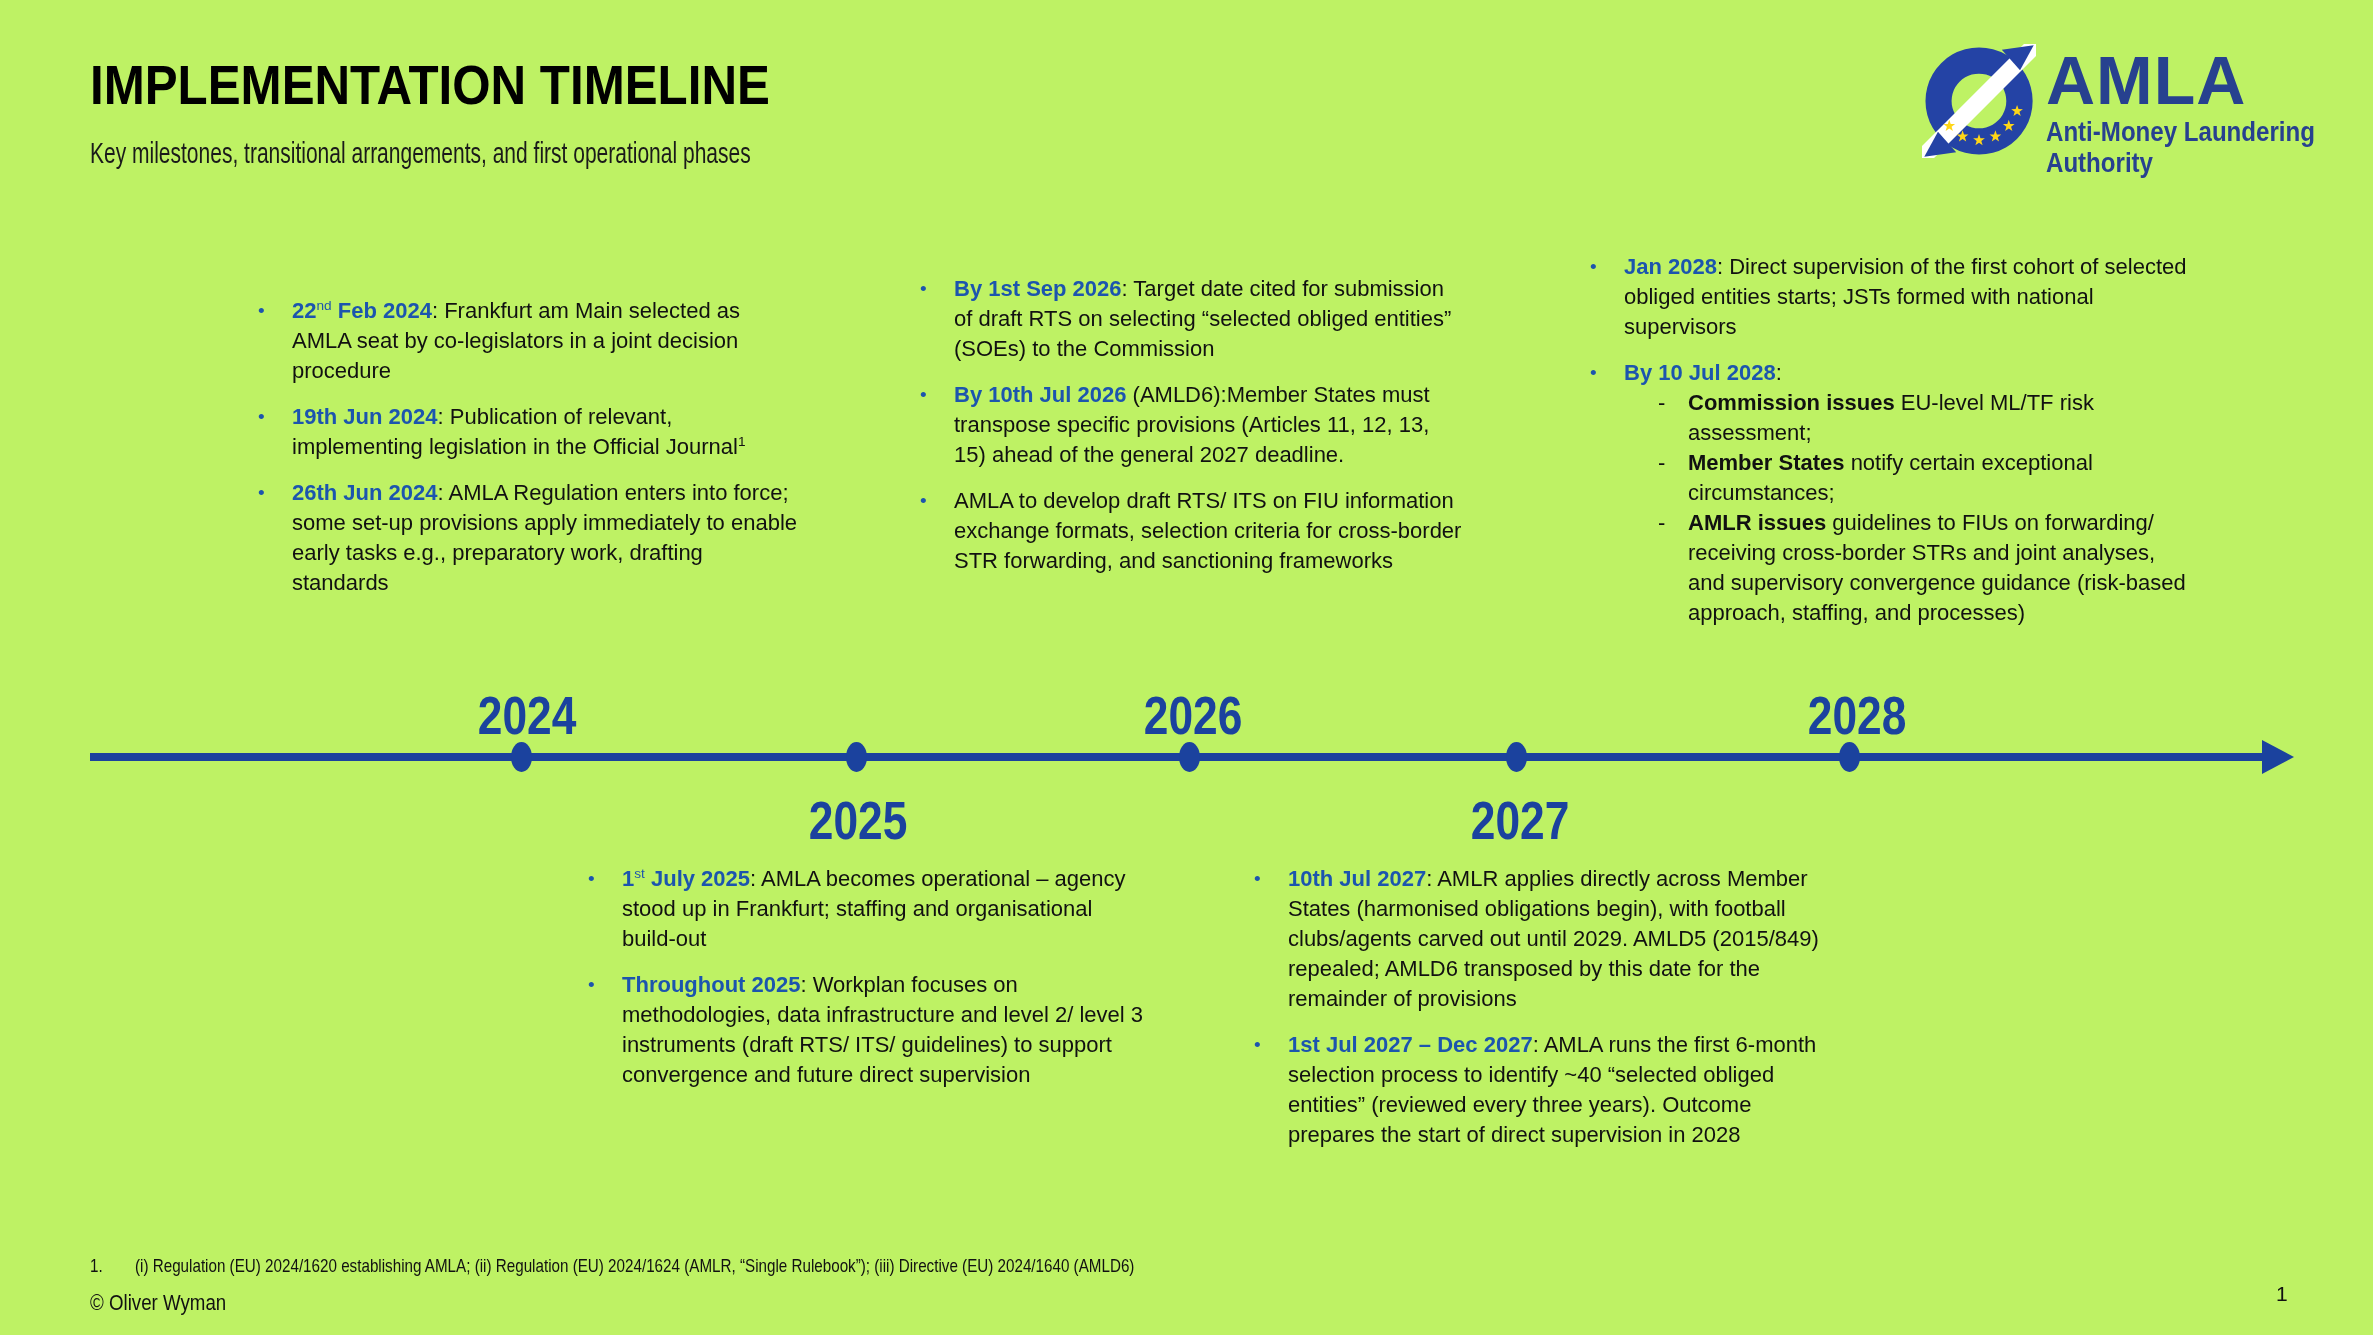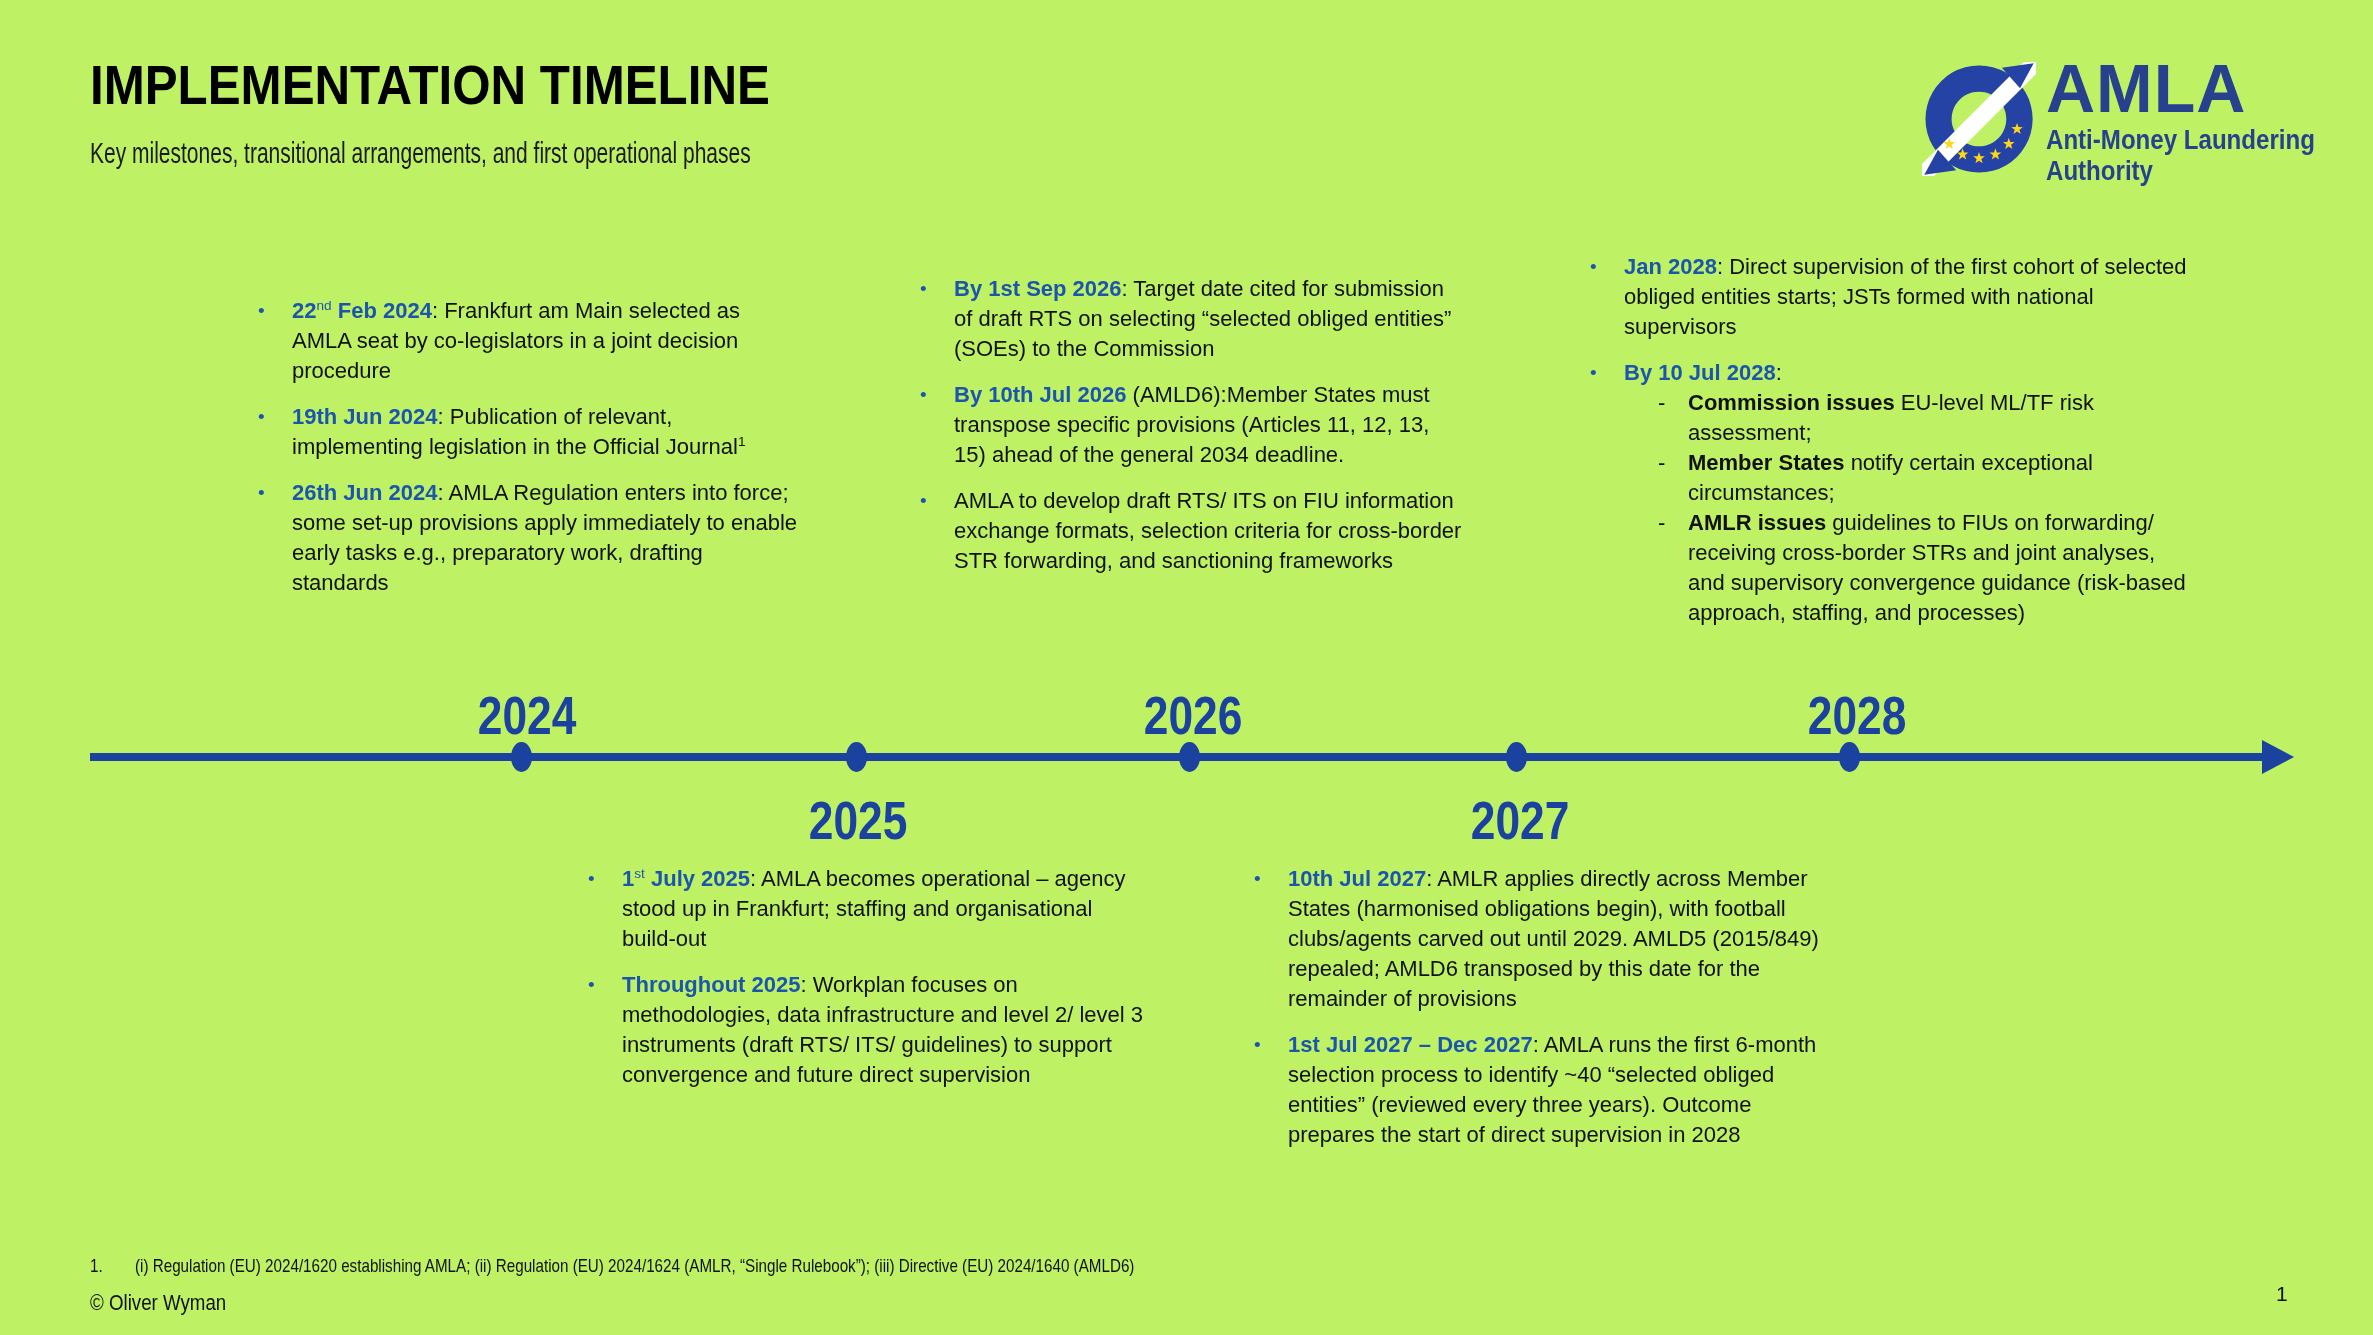--- a/index.html
+++ b/index.html
@@ -13,21 +13,21 @@
   body{background:#ffffff;font-family:"Liberation Sans",sans-serif;}
   .slide{position:relative;width:2373px;height:1335px;background:#bef264;overflow:hidden;color:var(--text-color);}
 
   
   .title{position:absolute;left:90px;top:52px;font-size:56px;font-weight:bold;color:#000;
          transform:scaleX(0.88);transform-origin:left center;white-space:nowrap;letter-spacing:0px;}
   .subtitle{position:absolute;left:90px;top:136px;font-size:30px;color:#1a1a1a;
          transform:scaleX(0.70);transform-origin:left center;white-space:nowrap;}
 
   
-  .logo{position:absolute;left:1922px;top:52px;display:flex;align-items:center;}
+  .logo{position:absolute;left:1922px;top:44px;display:flex;align-items:flex-start;}
   .logo-icon{width:114px;height:114px;flex:0 0 114px;}
   .logo-text{margin-left:10px;}
   .logo-acronym{font-size:68px;font-weight:bold;color:var(--logo-navy);line-height:72px;letter-spacing:1px;}
   .logo-sub{font-size:28px;font-weight:bold;color:var(--logo-navy);line-height:31px;
             transform:scaleX(0.86);transform-origin:left center;white-space:nowrap;}
 
   
   .col{position:absolute;}
   .col-2024{left:258px;top:296px;width:545px;}
   .col-2025{left:588px;top:864px;width:560px;}
@@ -134,21 +134,21 @@
   <div class="col col-2026">
       <div class="bullet">
         <span class="marker">•</span>
         <div class="bullet-body">
           <div class="content"><span class="seg-date">By 1st Sep 2026</span><span class="seg-plain">: Target date cited for submission of draft RTS on selecting “selected obliged entities” (SOEs) to the Commission</span></div>
         </div>
       </div>
       <div class="bullet">
         <span class="marker">•</span>
         <div class="bullet-body">
-          <div class="content"><span class="seg-date">By 10th Jul 2026</span><span class="seg-plain"> (AMLD6):Member States must transpose specific provisions (Articles 11, 12, 13, 15) ahead of the general 2034 deadline.</span></div>
+          <div class="content"><span class="seg-date">By 10th Jul 2026</span><span class="seg-plain"> (AMLD6):Member States must transpose specific provisions (Articles 11, 12, 13, 15) ahead of the general 2027 deadline.</span></div>
         </div>
       </div>
       <div class="bullet">
         <span class="marker">•</span>
         <div class="bullet-body">
           <div class="content"><span class="seg-plain">AMLA to develop draft RTS/ ITS on FIU information exchange formats, selection criteria for cross-border STR forwarding, and sanctioning frameworks</span></div>
         </div>
       </div>
     </div>
   <div class="col col-2027">

